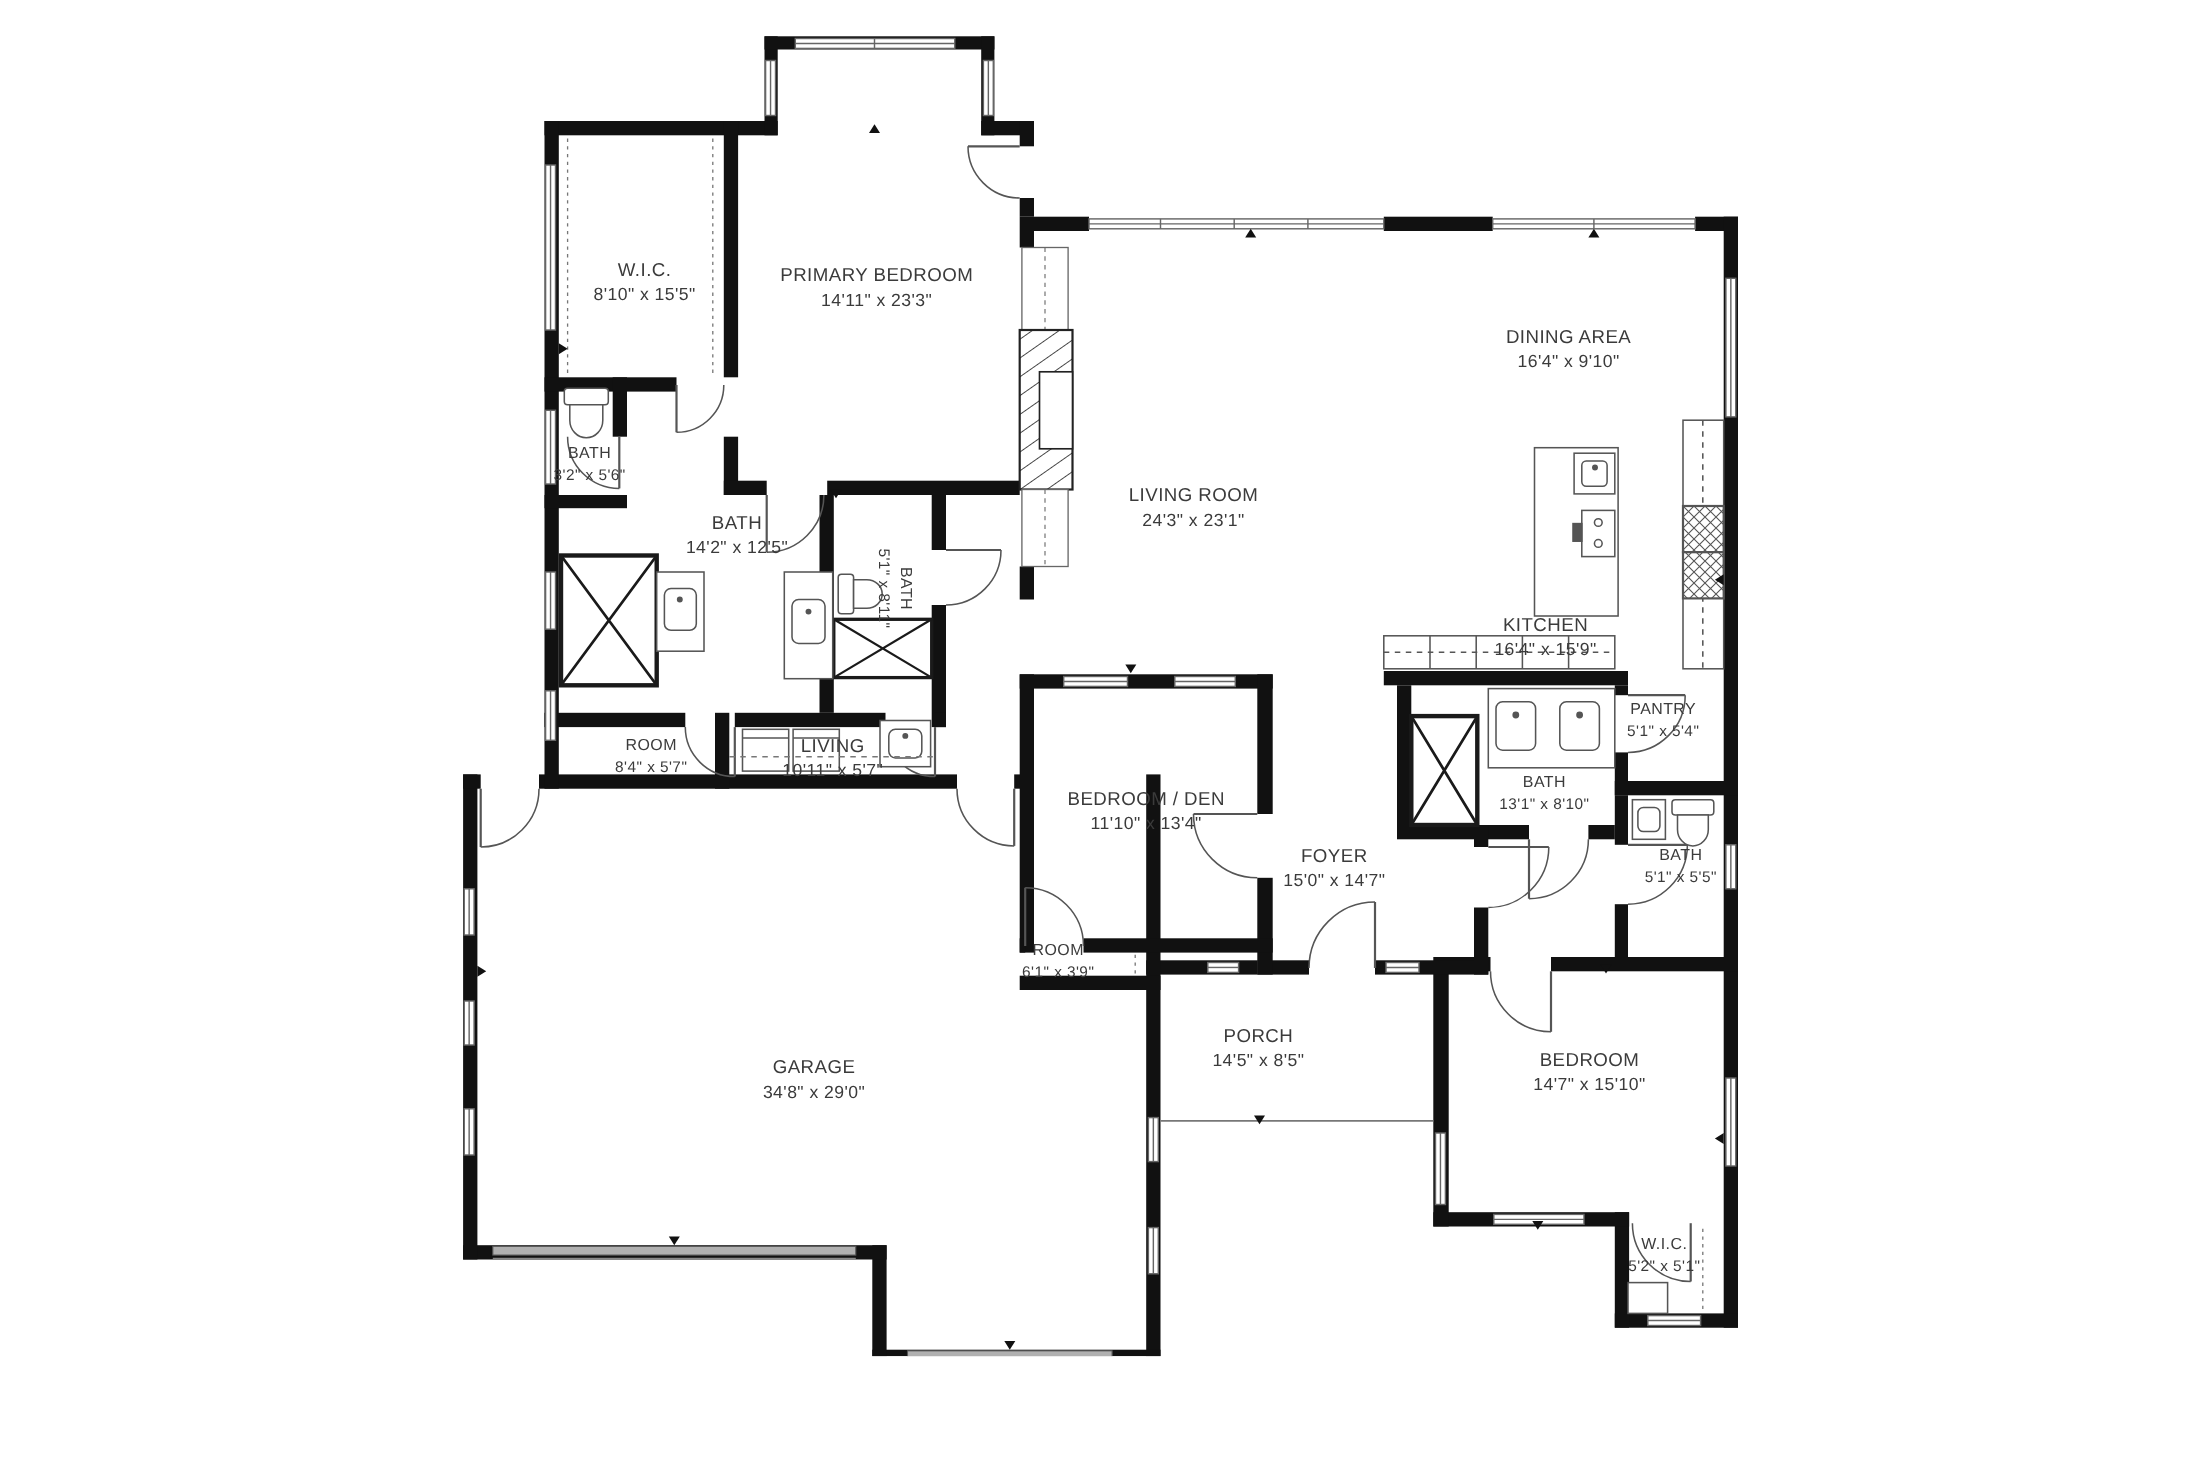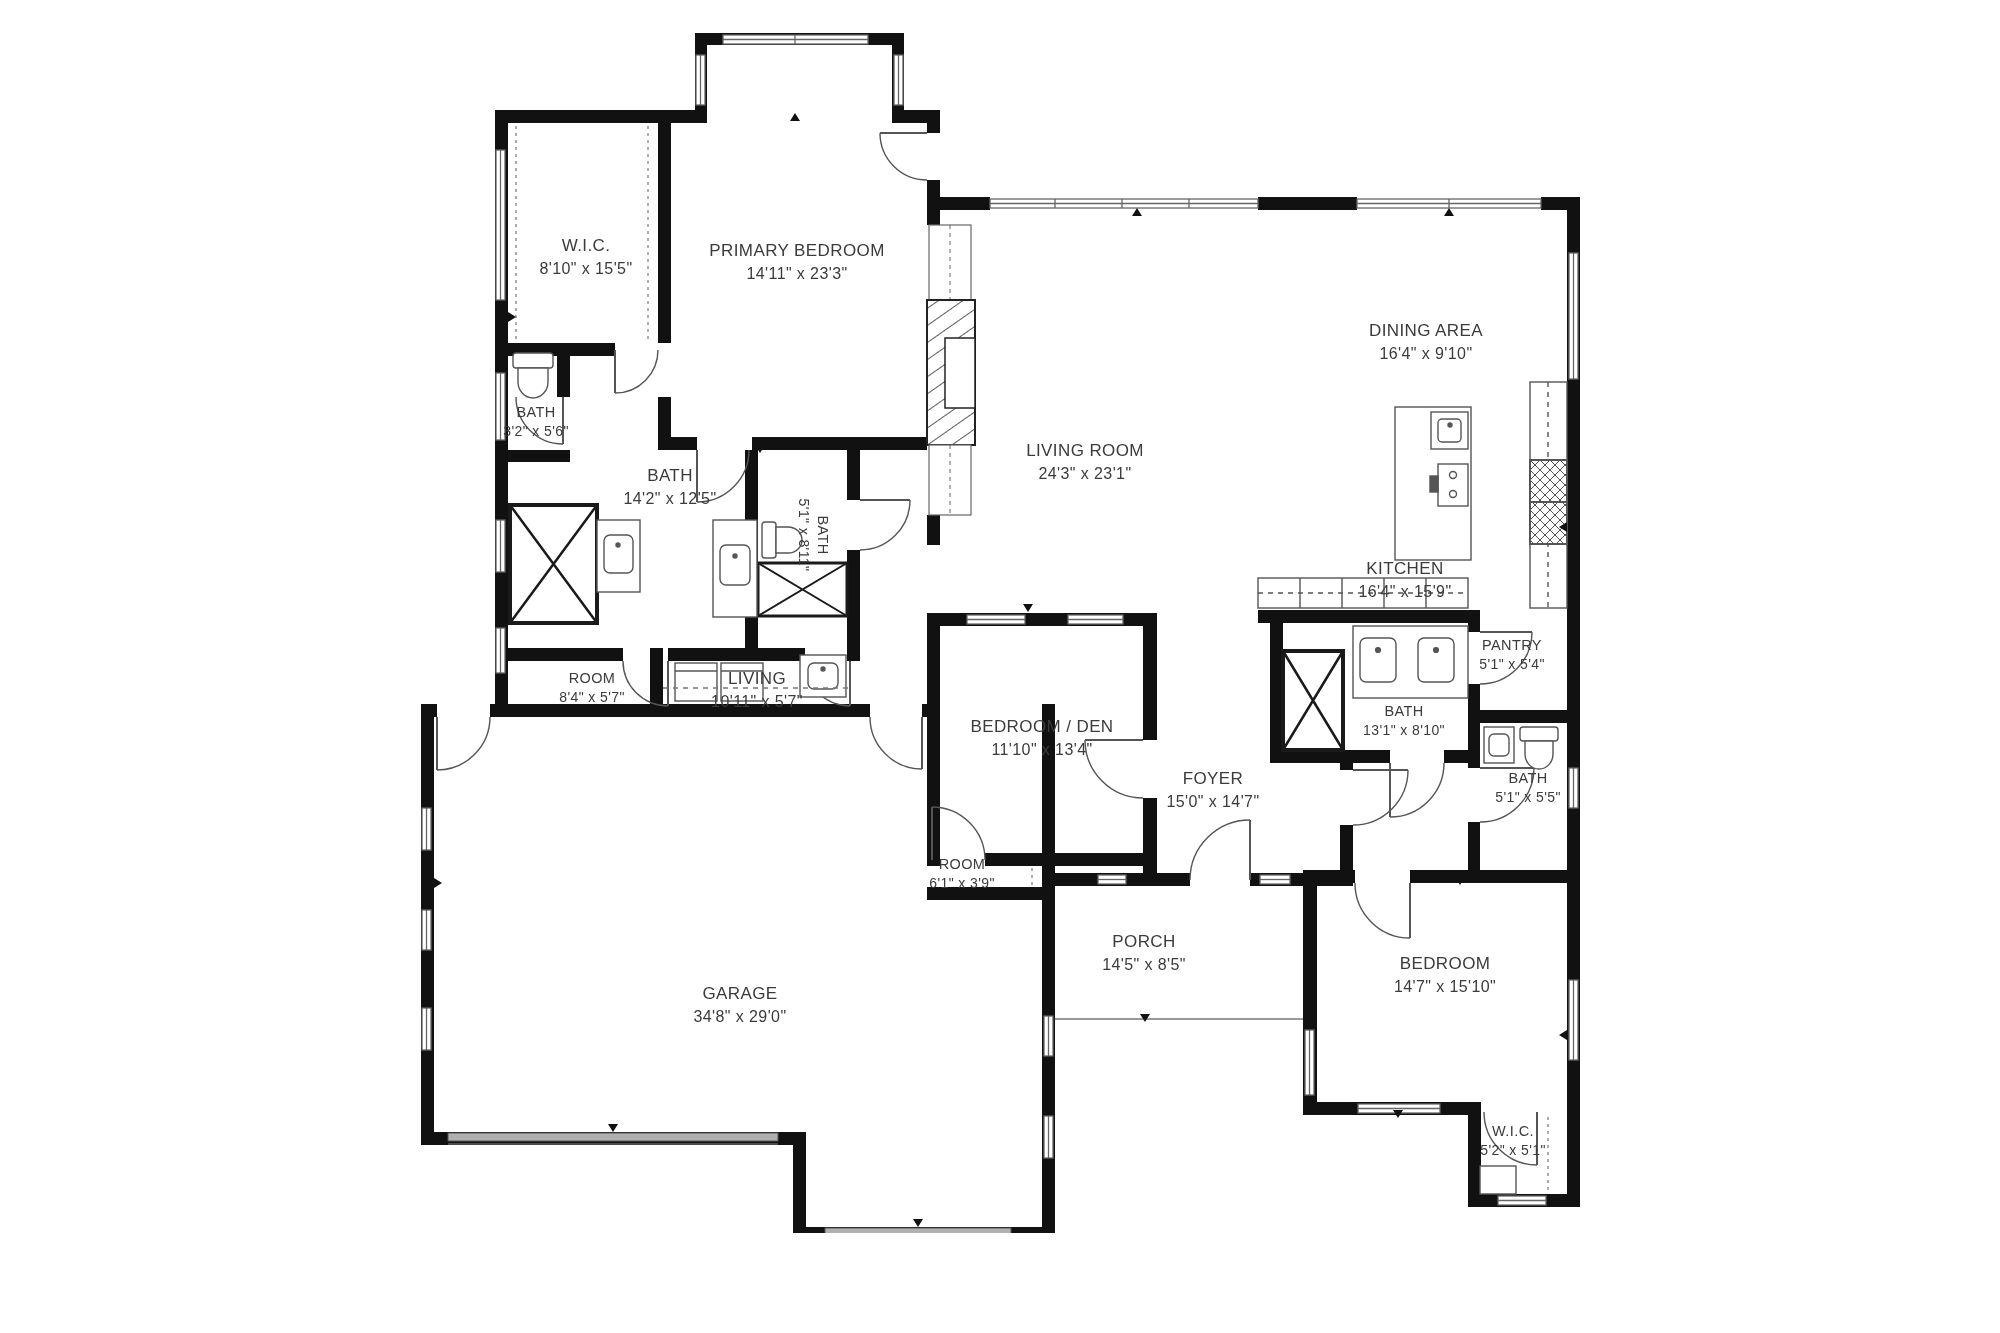--- a/index.html
+++ b/index.html
@@ -460,21 +460,21 @@
         <div class="rdims">8'4" x 5'7"</div>
       </div>
       <div class="room-label" style="left: 757px; top: 690px;">
         <div class="rname">LIVING</div>
         <div class="rdims">10'11" x 5'7"</div>
       </div>
       <div class="room-label" style="left: 1085px; top: 462px;">
         <div class="rname">LIVING ROOM</div>
         <div class="rdims">24'3" x 23'1"</div>
       </div>
-      <div class="room-label" style="left: 1426px; top: 318px; margin-top: 24px;">
+      <div class="room-label" style="left: 1426px; top: 318px;">
         <div class="rname">DINING AREA</div>
         <div class="rdims">16'4" x 9'10"</div>
       </div>
       <div class="room-label" style="left: 1405px; top: 580px;">
         <div class="rname">KITCHEN</div>
         <div class="rdims">16'4" x 15'9"</div>
       </div>
       <div class="room-label small" style="left: 1512px; top: 655px;">
         <div class="rname">PANTRY</div>
         <div class="rdims">5'1" x 5'4"</div>
@@ -492,21 +492,21 @@
         <div class="rdims">11'10" x 13'4"</div>
       </div>
       <div class="room-label" style="left: 1213px; top: 760px; margin-top: 30px;">
         <div class="rname">FOYER</div>
         <div class="rdims">15'0" x 14'7"</div>
       </div>
       <div class="room-label small" style="left: 962px; top: 874px;">
         <div class="rname">ROOM</div>
         <div class="rdims">6'1" x 3'9"</div>
       </div>
-      <div class="room-label" style="left: 740px; top: 1005px;">
+      <div class="room-label" style="left: 740px; top: 982px;">
         <div class="rname">GARAGE</div>
         <div class="rdims">34'8" x 29'0"</div>
       </div>
       <div class="room-label" style="left: 1144px; top: 953px;">
         <div class="rname">PORCH</div>
         <div class="rdims">14'5" x 8'5"</div>
       </div>
       <div class="room-label" style="left: 1445px; top: 975px;">
         <div class="rname">BEDROOM</div>
         <div class="rdims">14'7" x 15'10"</div>

